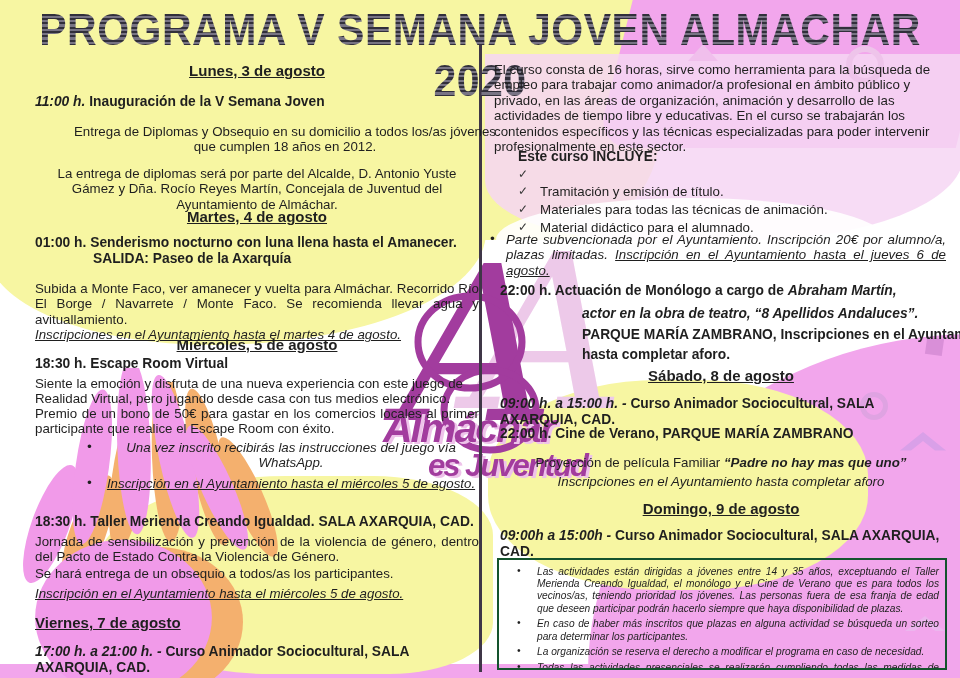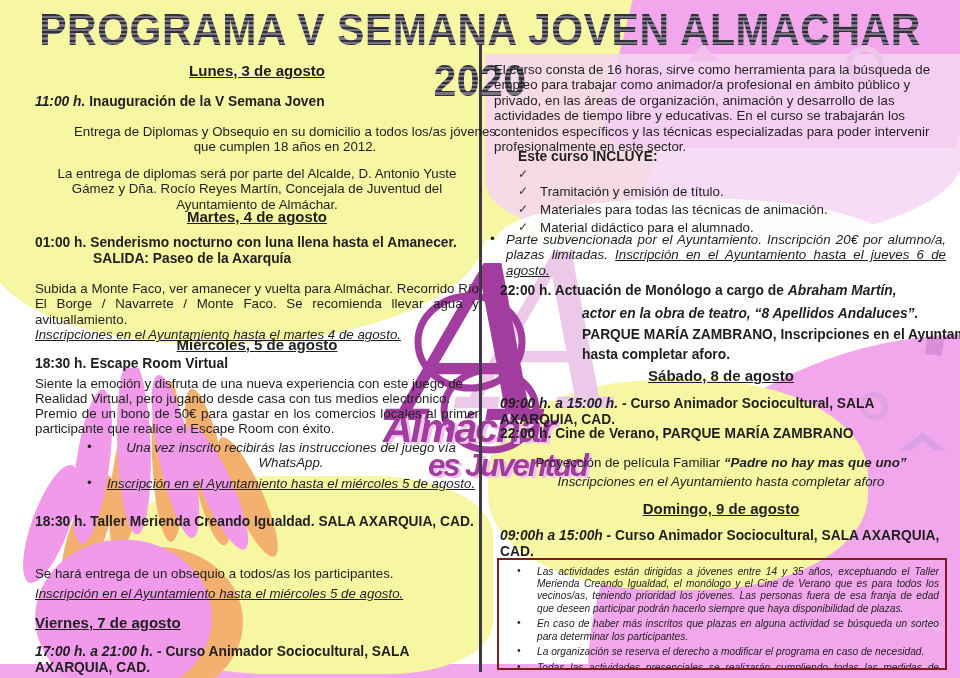--- a/index.html
+++ b/index.html
@@ -56,21 +56,21 @@
   .ind88{padding-left:88px;}
   .pad30{padding:0 28px;}
   ul.dots{margin:0;padding:0;list-style:none;}
   ul.dots li{position:relative;padding-left:16px;margin-bottom:5px;}
   ul.dots li::before{content:"•";position:absolute;left:0;top:-1px;}
   .mi-bullets li{margin-left:52px;font-style:italic;text-align:center;}
   .chk{display:flex;gap:12px;margin-bottom:2.5px;padding-left:24px;line-height:1.18;}
   .chk .mk{color:#3a3a3a;font-size:12px;}
   .incl-h{font-weight:bold;padding-left:24px;font-size:13.8px;}
   .notes{position:absolute;left:497px;top:558px;width:432px;height:97px;z-index:3;
-         border:2px solid #7f1d1d;padding:6px 6px 5px 8px;font-size:10.2px;font-style:italic;
+         border:2px solid #14532d;padding:6px 6px 5px 8px;font-size:10.2px;font-style:italic;
          line-height:1.2;overflow:hidden;}
   .notes ul.dots li{margin-bottom:3.5px;padding-left:30px;text-align:justify;}
   .notes ul.dots li::before{left:10px;}
 </style>
 </head>
 <body>
 
 <div class="page" style="--yellow:#f7f6a2;--pink:#f2a6ec;--purple:#a23c9e;">
 
   <div class="bg p2"></div>
@@ -144,20 +144,21 @@
   <div class="tb lc day" style="top:336px;"><u>Miércoles, 5 de agosto</u></div>
   <div class="tb lc bold-line" style="top:356px;">18:30 h.  Escape Room Virtual</div>
   <div class="tb lc" style="top:376px;">Siente la emoción y disfruta de una nueva experiencia con este juego de Realidad Virtual, pero jugando desde casa con tus medios electrónico.</div>
   <div class="tb lc just" style="top:406px;">Premio de un bono de 50€ para gastar en los comercios locales al primer participante que realice el Escape Room con éxito.</div>
   <ul class="tb lc dots mi-bullets" style="top:440px;">
     <li>Una vez inscrito recibirás las instrucciones del juego vía WhatsApp.</li>
     <li class="u">Inscripción en el Ayuntamiento hasta el miércoles 5 de agosto.</li>
   </ul>
 
   <div class="tb lc bold-line" style="top:514px;">18:30 h.  Taller Merienda Creando Igualdad. SALA AXARQUIA, CAD.</div>
+  <div class="tb lc just" style="top:534px;">Jornada de sensibilización y prevención de la violencia de género, dentro del Pacto de Estado Contra la Violencia de Género.</div>
   <div class="tb lc" style="top:566px;">Se hará entrega de un obsequio a todos/as los participantes.</div>
   <div class="tb lc i u" style="top:586px;">Inscripción en el Ayuntamiento hasta el miércoles 5 de agosto.</div>
 
   <div class="tb lc b" style="top:614px;font-size:15px;"><u>Viernes, 7 de agosto</u></div>
   <div class="tb lc bold-line" style="top:644px;">
     <span class="i">17:00 h. a 21:00 h. -</span>
     <span>Curso Animador Sociocultural, SALA AXARQUIA, CAD.</span>
   </div>
 
   <div class="tb rc" style="top:62px;width:448px;">El curso consta de 16 horas, sirve como herramienta para la búsqueda de empleo para trabajar como animador/a profesional en ámbito público y privado, en las áreas de organización, animación y desarrollo de las actividades de tiempo libre y educativas. En el curso se trabajarán los contenidos específicos y las técnicas especializadas para poder intervenir profesionalmente en este sector.</div>

